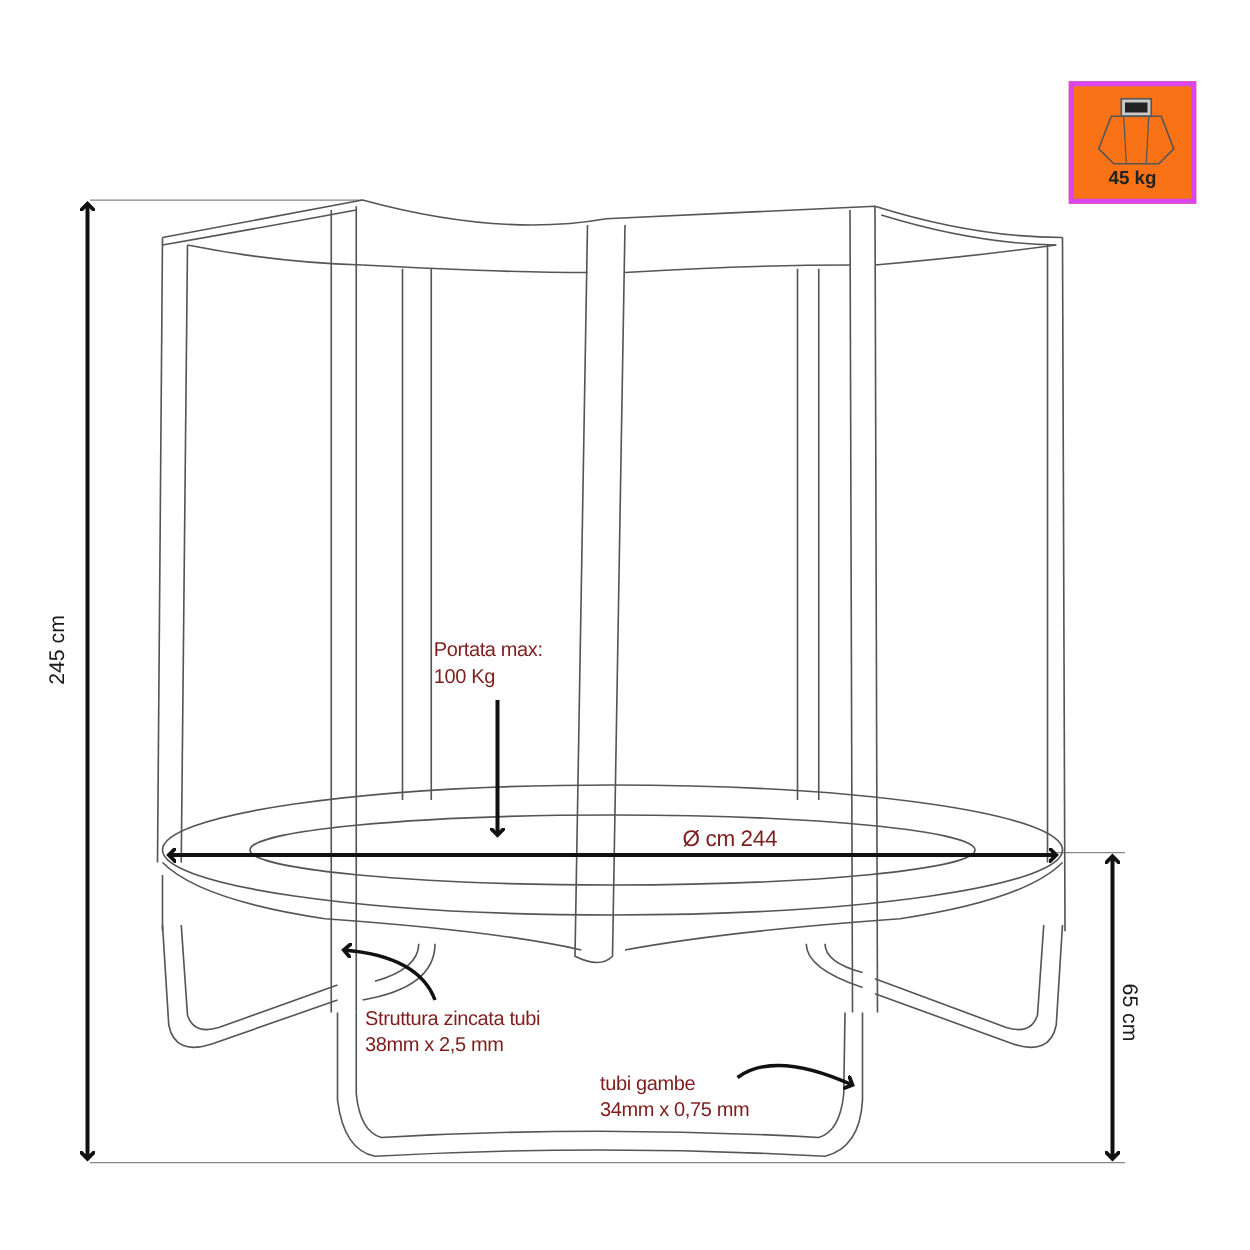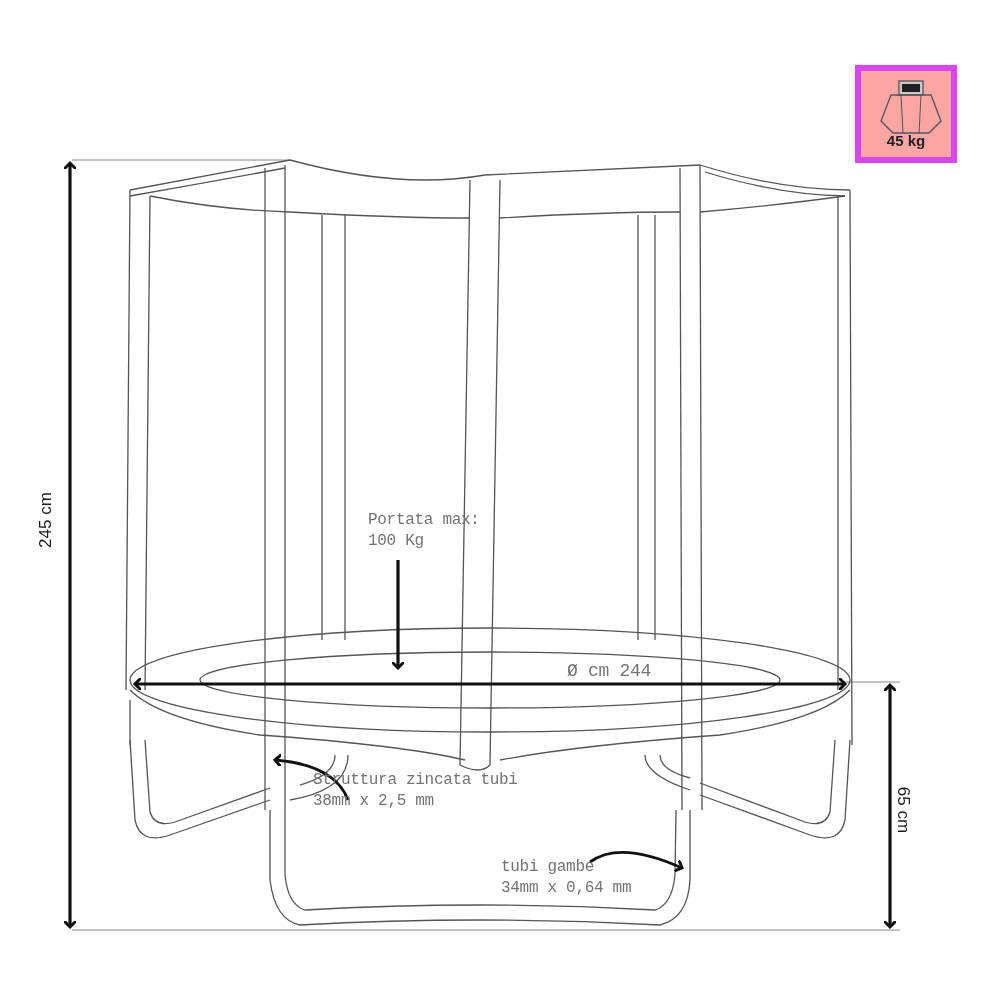--- a/index.html
+++ b/index.html
@@ -1,24 +1,24 @@
 <!DOCTYPE html>
 <html><head>
 <meta charset="utf-8">
 <style>
   html, body { margin: 0; padding: 0; background: #ffffff; }
   body { width: 1000px; height: 1000px; position: relative; overflow: hidden;
          font-family: "Liberation Sans", "DejaVu Sans", sans-serif; }
   svg.diagram { position: absolute; left: 0; top: 0; }
-  .lbl { position: absolute; color: #737373; font-size: 16px; line-height: 21px;
-         font-family: Liberation Mono, monospace; letter-spacing: -0.3px; padding-left: 21px; }
+  .lbl { position: absolute; color: #7f1d1d; font-size: 16px; line-height: 21px;
+         font-family: Liberation Sans, sans-serif; letter-spacing: -0.3px; }
   .vert { position: absolute; font-size: 17px; color: #1a1a1a; white-space: nowrap;
           font-family: "Liberation Sans", "DejaVu Sans", sans-serif; }
   .weight-badge { position: absolute; left: 855px; top: 65px; width: 102px; height: 98px;
-                  background: #fca5a5; border: 6px solid #d946ef; box-sizing: border-box; }
+                  background: #f97316; border: 4px solid #d946ef; box-sizing: border-box; }
   .weight-badge .kg { position: absolute; left: 0; right: 0; bottom: 8px; text-align: center;
                       font-weight: bold; font-size: 15px; color: #222;
                       font-family: "Liberation Sans", "DejaVu Sans", sans-serif; }
 </style>
 </head>
 <body>
 
 <svg class="diagram" width="1000" height="1000" viewBox="0 0 1000 1000">
   <defs>
     <marker id="ah" markerWidth="12" markerHeight="12" refX="6" refY="6" orient="auto-start-reverse" markerUnits="userSpaceOnUse">
@@ -105,21 +105,21 @@
 <div class="vert" style="left:18px; top:510px; transform: rotate(-90deg); transform-origin: center;">245 cm</div>
 <div class="vert" style="left:880px; top:800px; transform: rotate(90deg); transform-origin: center;">65 cm</div>
 
 <div class="lbl" style="left:546px; top:661px; font-size:18px;">Ø cm 244</div>
 
 <div class="lbl" style="left:347px; top:510px;">
   <div>Portata max:</div>
   <div>100 Kg</div>
 </div>
 
-<div class="lbl" style="left:292px; top:770px;">
+<div class="lbl" style="left:292px; top:805px;">
   <div>Struttura zincata tubi</div>
   <div>38mm x 2,5 mm</div>
 </div>
 
 <div class="lbl" style="left:480px; top:857px;">
   <div>tubi gambe</div>
-  <div>34mm x 0,64 mm</div>
+  <div>34mm x 0,75 mm</div>
 </div>
 
 </body></html>

